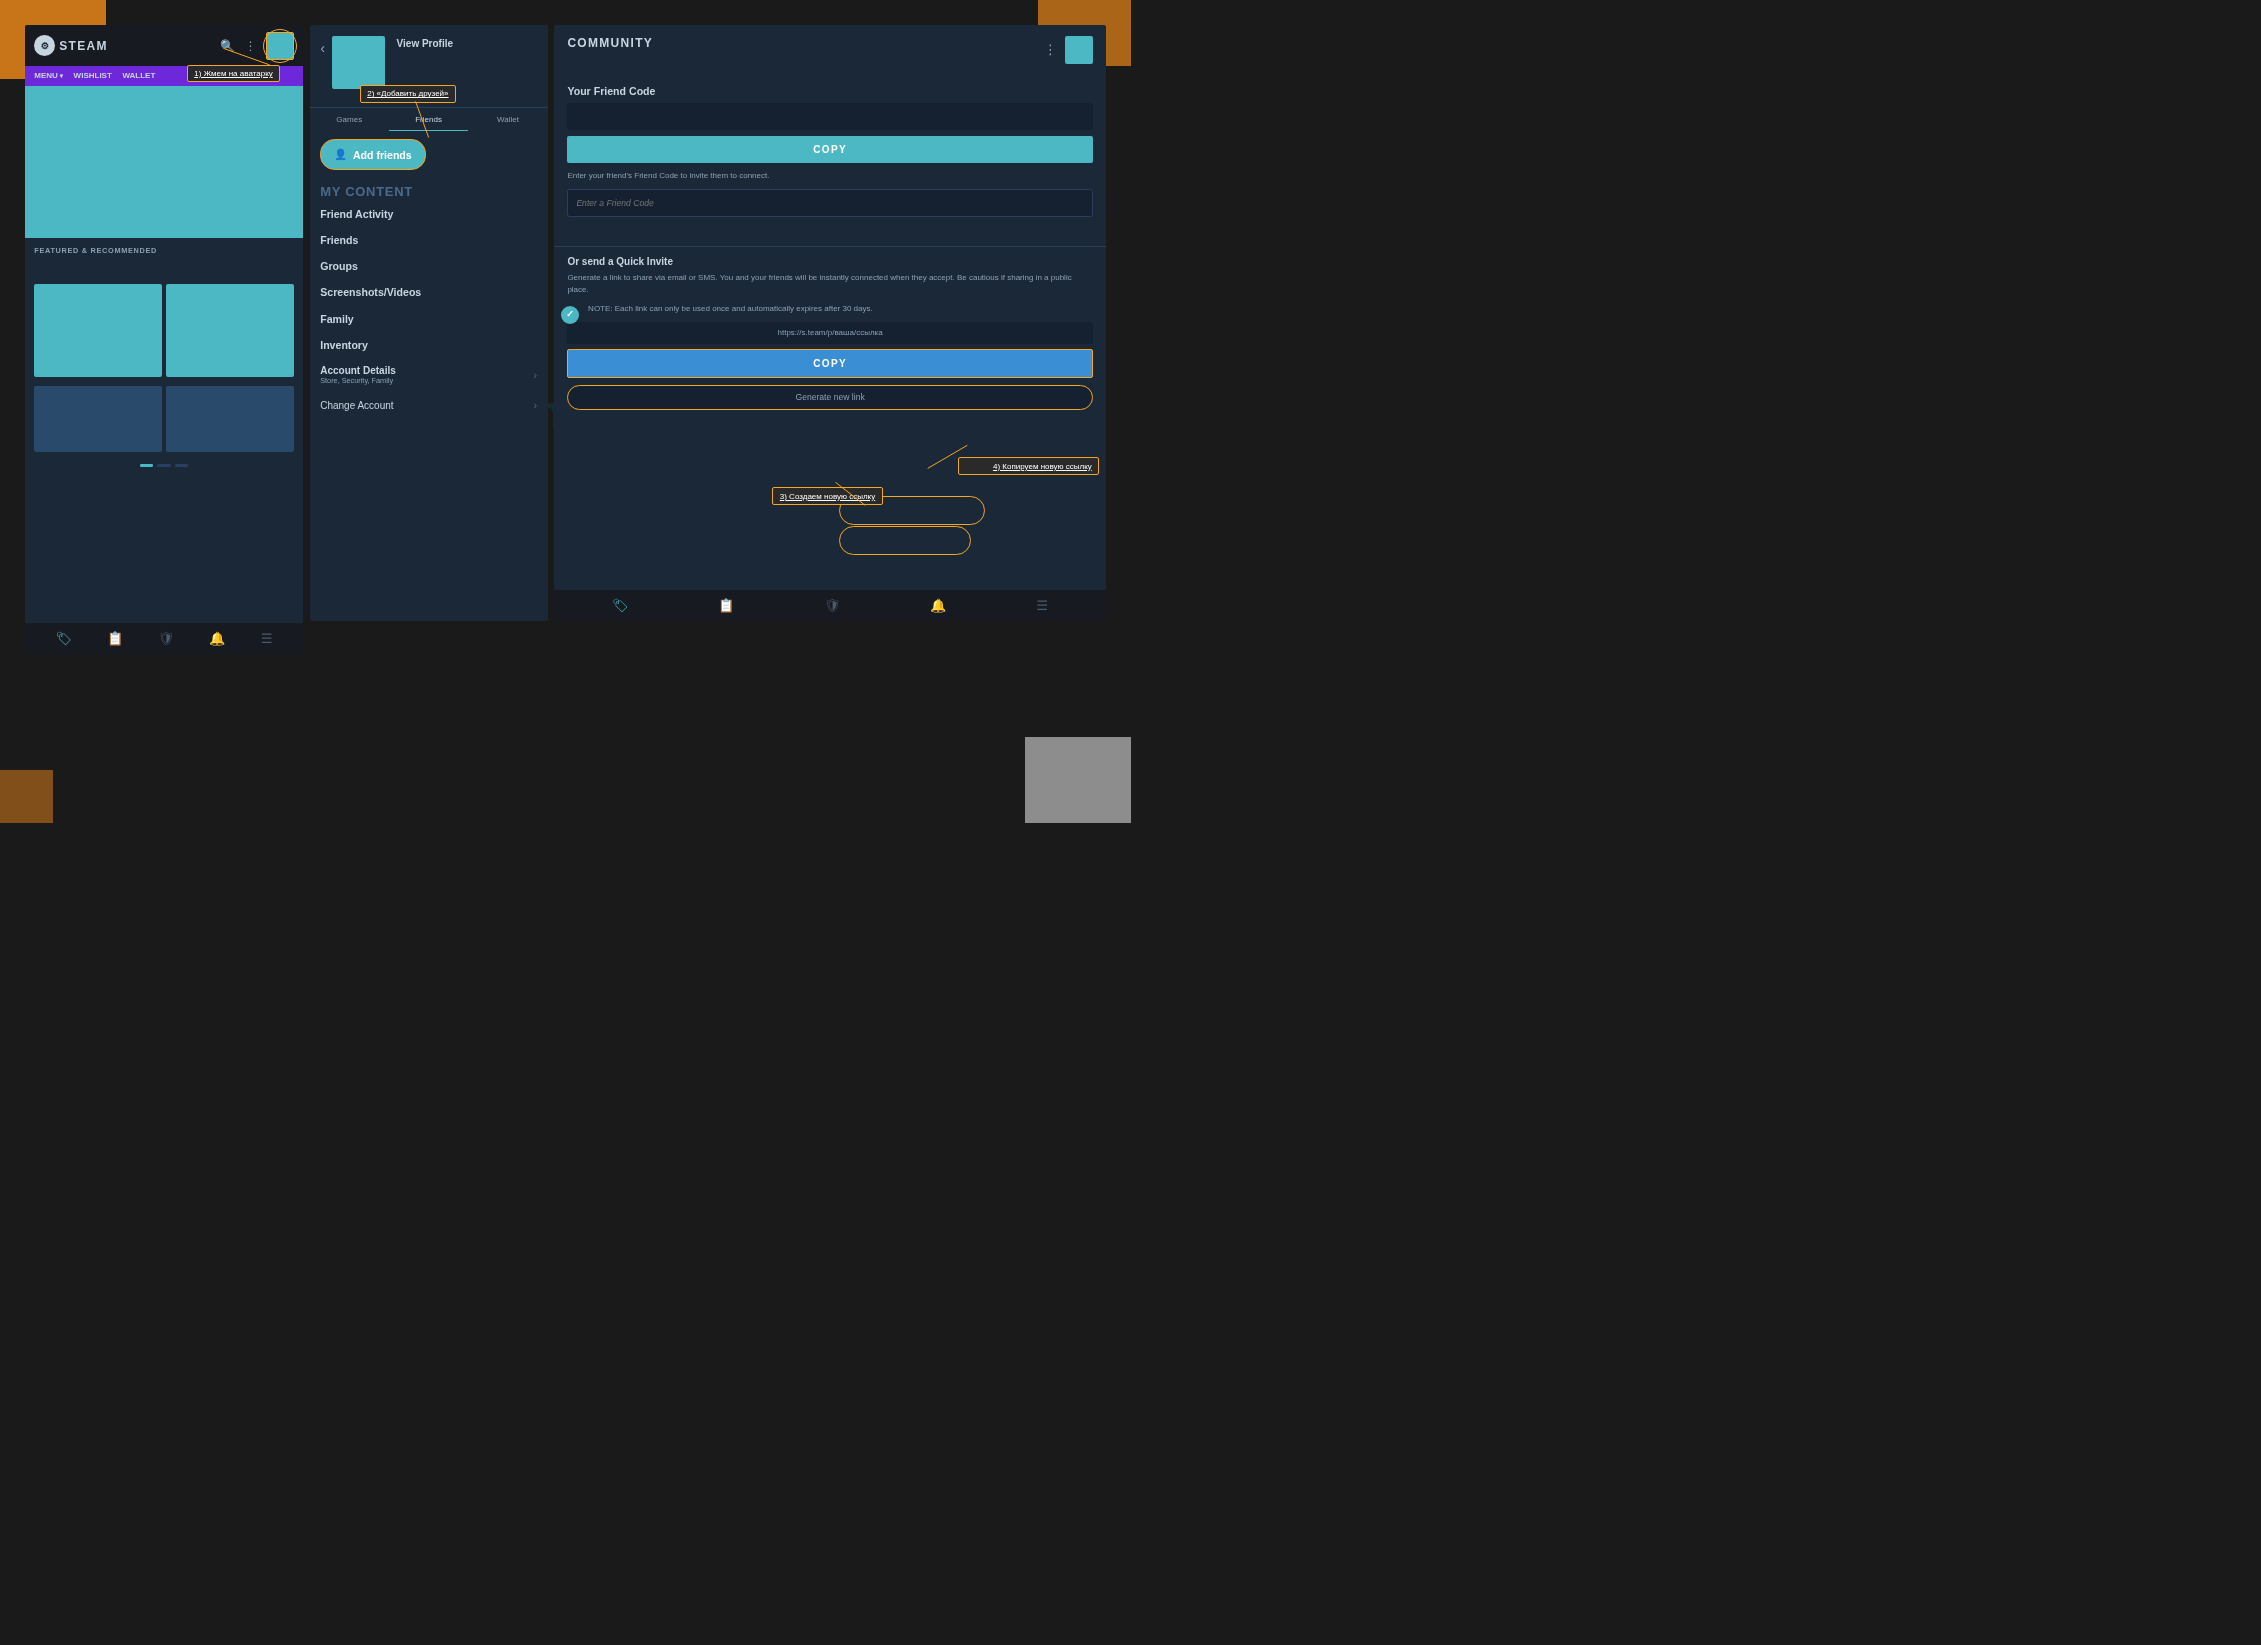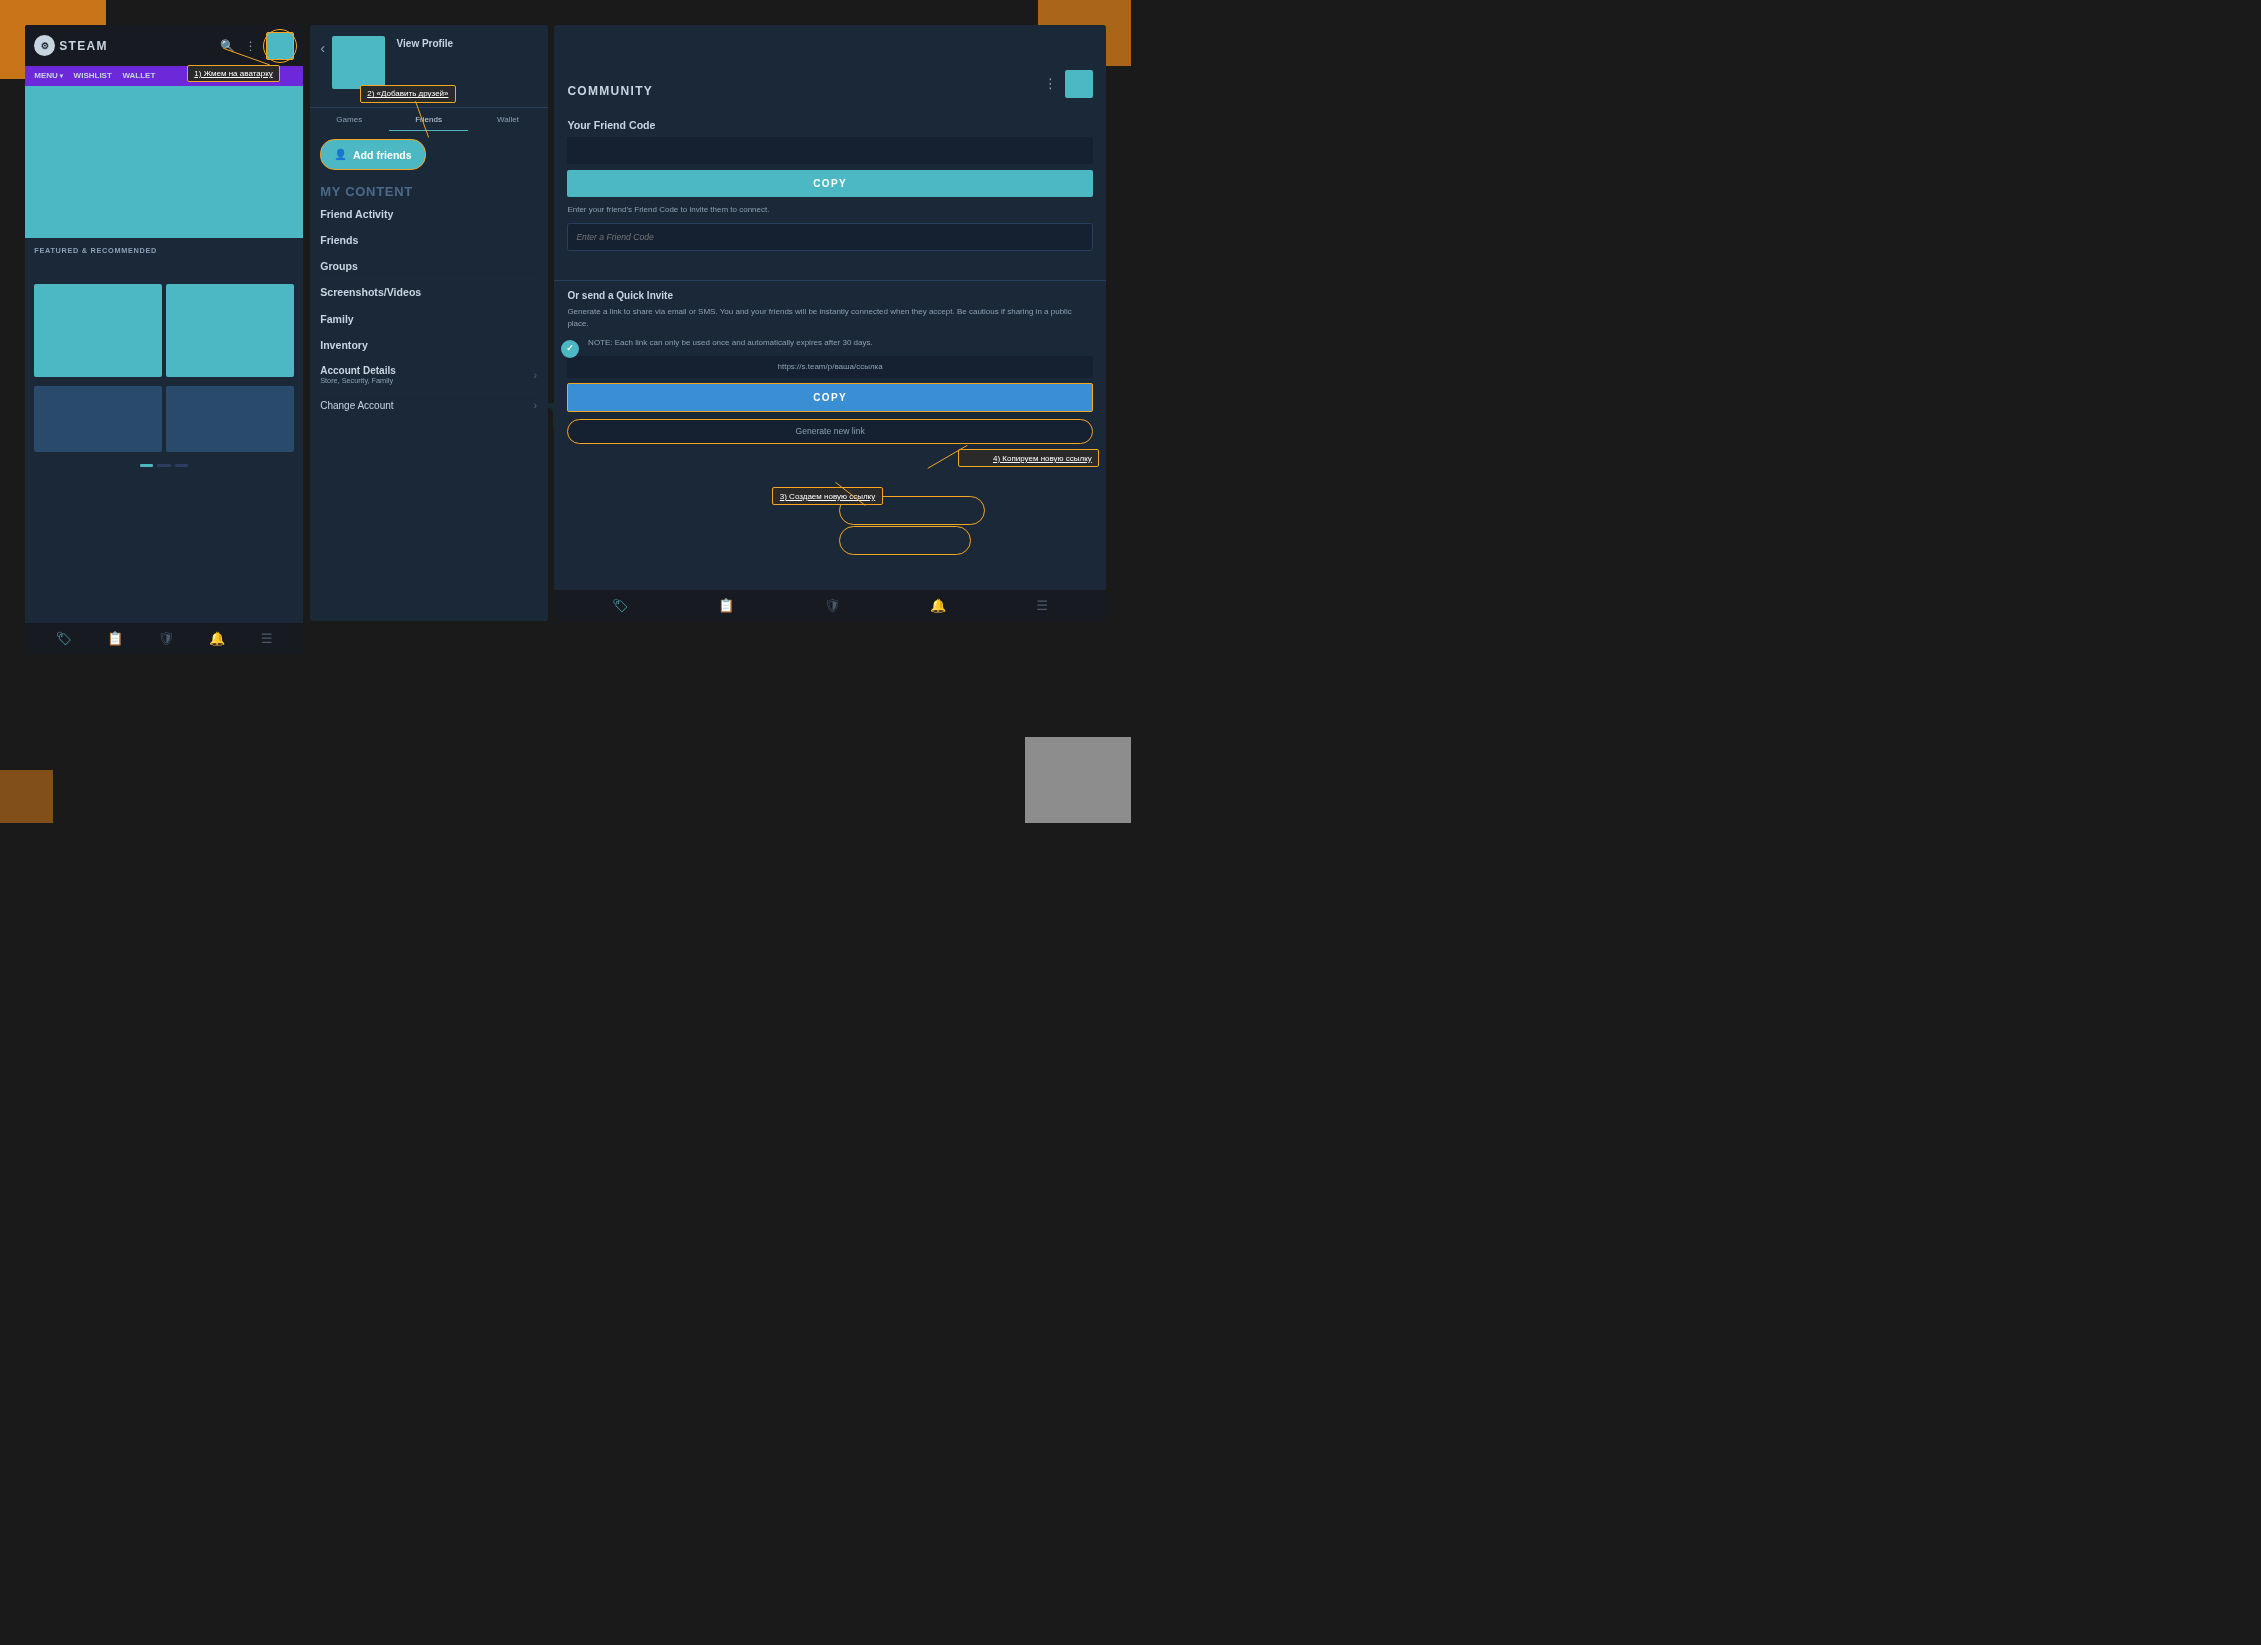--- a/index.html
+++ b/index.html
@@ -355,23 +355,22 @@
       margin-right: 25px;
       border-radius: 2.6px;
       overflow: hidden;
       position: relative;
     }
 
     .community-header {
       background: #1b2838;
       padding: 10.6px 13.2px;
       display: flex;
-      align-items: flex-end;
+      align-items: flex-start;
       justify-content: space-between;
-      margin-top: 34px;
     }
 
     .community-title {
       color: #c7d5e0;
       font-size: 12px;
       font-weight: bold;
       letter-spacing: 1.3px;
     }
 
     .community-icons {
@@ -745,21 +744,21 @@
     <div class="annotation-box" style="position:absolute; bottom:116px; left:218px;">
       <span>3) Создаем новую ссылку</span>
     </div>
 
     <svg style="position:absolute; bottom:109px; left:278px; pointer-events:none; z-index:21;" width="40" height="33" viewBox="0 0 60 50">
       <line x1="5" y1="5" x2="50" y2="40" stroke="#f5a623" stroke-width="1.5"></line>
     </svg>
 
     <div class="oval-annotation" style="position:absolute; bottom:66px; left:285px; width:132px; height:29px; border-radius:14.6px;"></div>
 
-    <div class="annotation-box" style="position:absolute; bottom:154px; right:6.6px;padding-left:34px;">
+    <div class="annotation-box" style="position:absolute; bottom:146px; right:6.6px;padding-left:34px;">
       <span>4) Копируем новую ссылку</span>
     </div>
 
     <svg style="position:absolute; bottom:146px; right:132px; pointer-events:none; z-index:21;" width="53" height="33" viewBox="0 0 80 50">
       <line x1="70" y1="5" x2="10" y2="40" stroke="#f5a623" stroke-width="1.5"></line>
     </svg>
 
     <div class="oval-annotation" style="position:absolute; bottom:96px; left:285px; width:146px; height:29px; border-radius:14.6px;"></div>
 
     <div class="right-bottom-nav">

